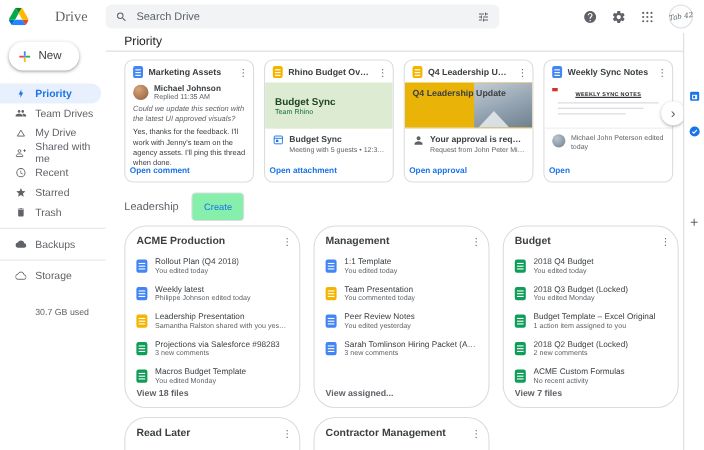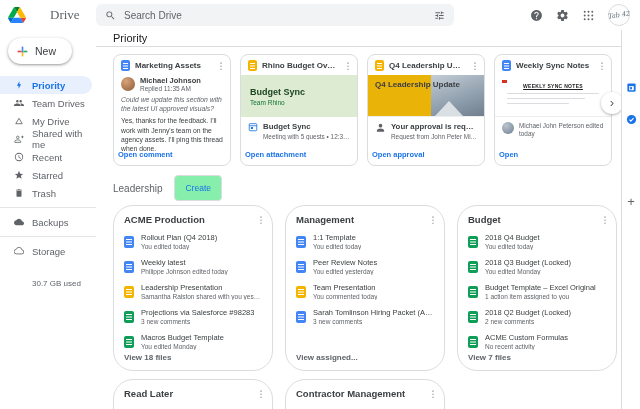--- a/index.html
+++ b/index.html
@@ -408,31 +408,31 @@
           <span class="kebab">⋮</span>
         </div>
         <div class="file-row">
           <span class="ficon doc"></span>
           <span class="file-texts">
             <span class="file-name">1:1 Template</span>
             <span class="file-meta">You edited today</span>
           </span>
         </div>
         <div class="file-row">
+          <span class="ficon slide"></span>
+          <span class="file-texts">
+            <span class="file-name">Team Presentation</span>
+            <span class="file-meta">You commented today</span>
+          </span>
+        </div>
+        <div class="file-row">
           <span class="ficon doc"></span>
           <span class="file-texts">
             <span class="file-name">Peer Review Notes</span>
             <span class="file-meta">You edited yesterday</span>
-          </span>
-        </div>
-        <div class="file-row">
-          <span class="ficon slide"></span>
-          <span class="file-texts">
-            <span class="file-name">Team Presentation</span>
-            <span class="file-meta">You commented today</span>
           </span>
         </div>
         <div class="file-row">
           <span class="ficon doc"></span>
           <span class="file-texts">
             <span class="file-name">Sarah Tomlinson Hiring Packet (Approved)</span>
             <span class="file-meta">3 new comments</span>
           </span>
         </div>
         <span class="wcard-footer">View assigned...</span>

